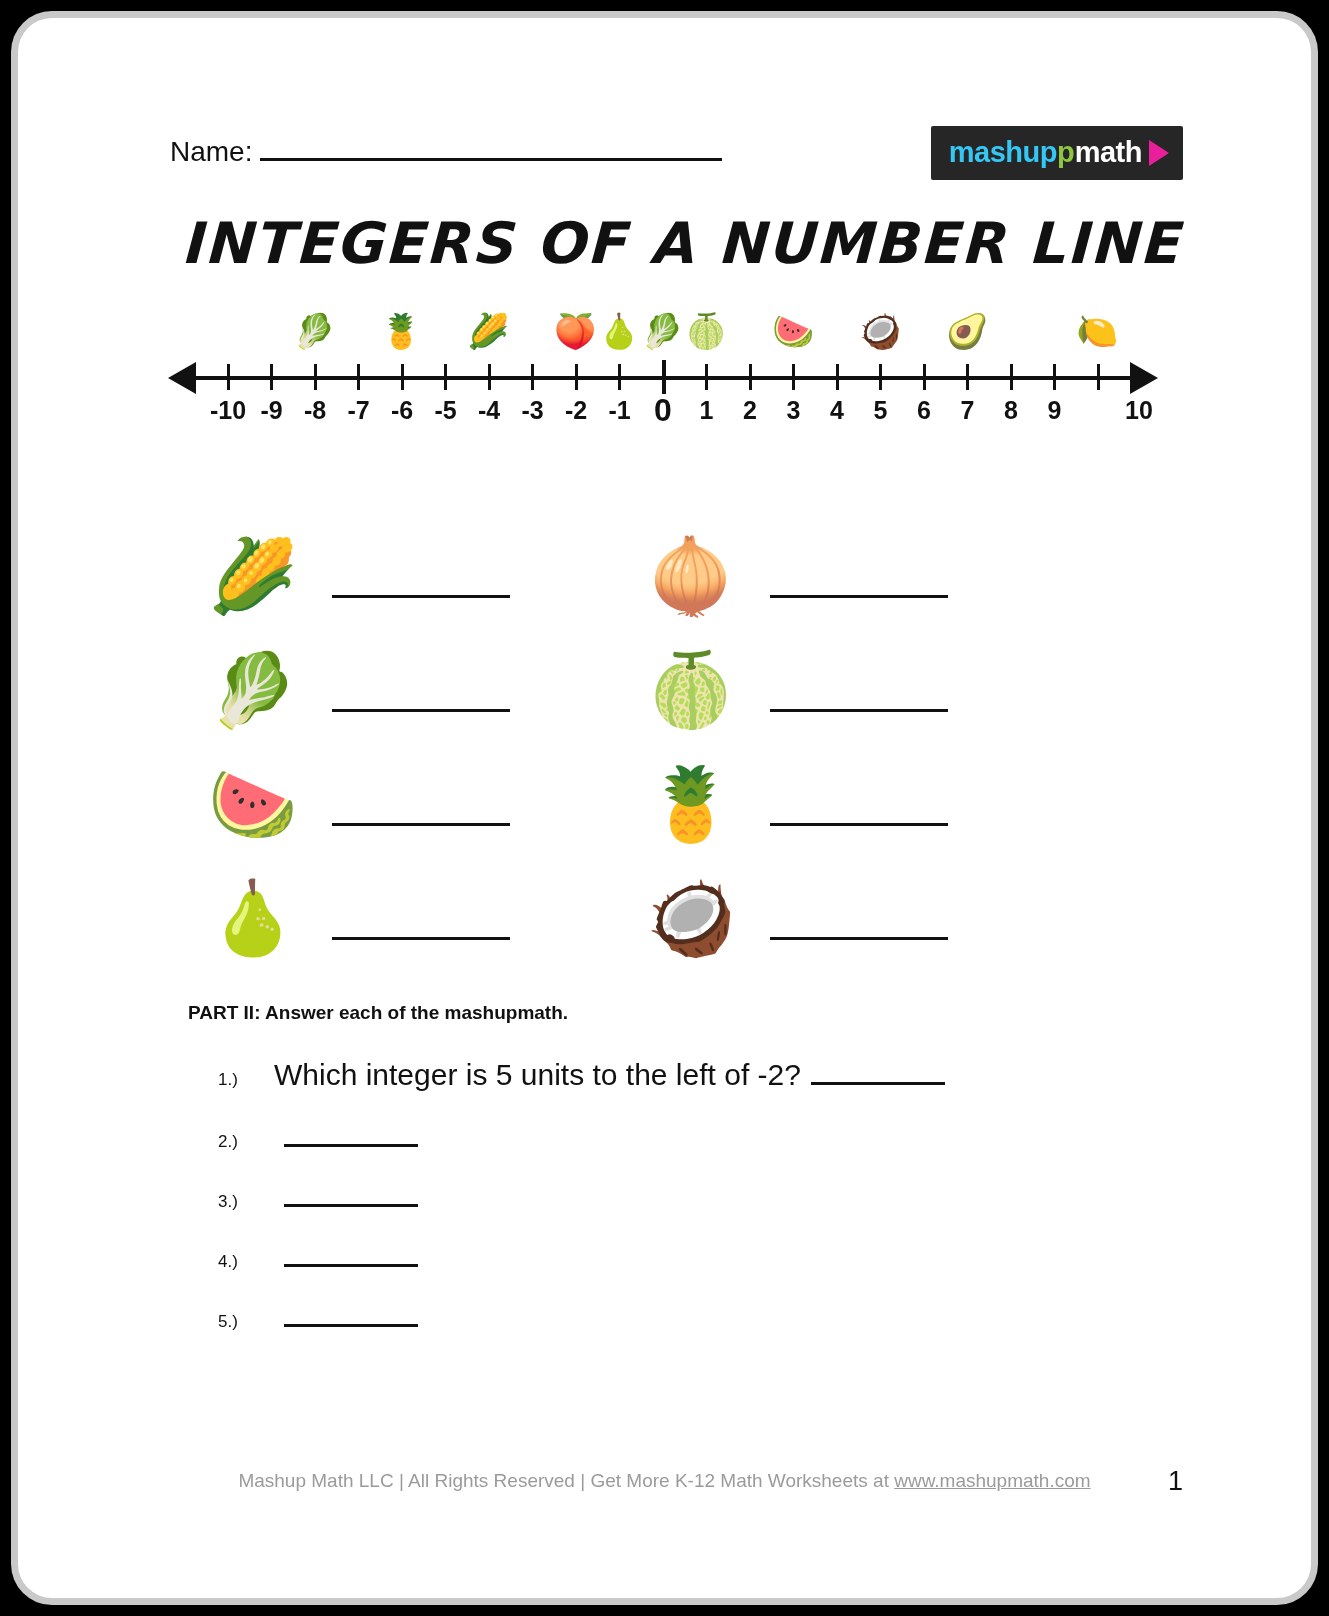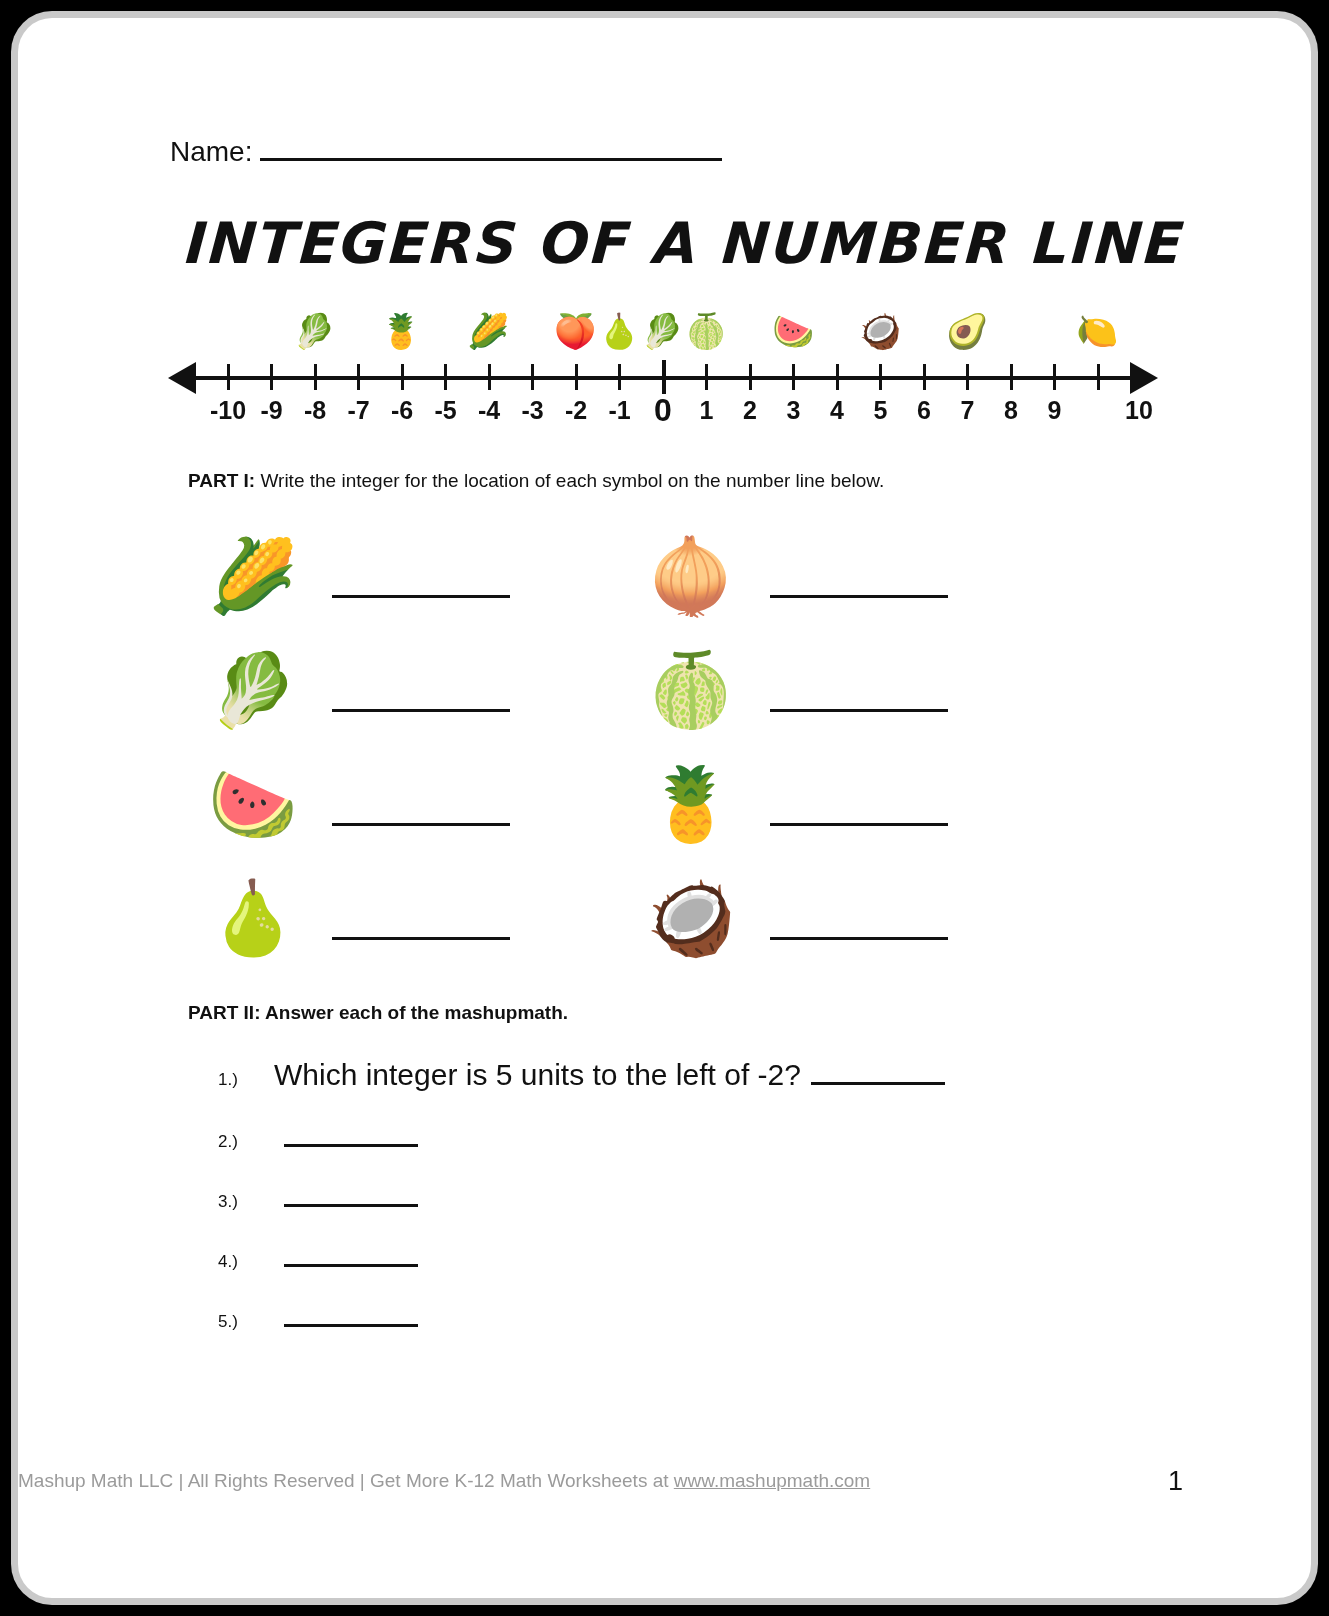--- a/index.html
+++ b/index.html
@@ -177,21 +177,21 @@
     border-bottom: 3px solid #111;
     height: 5px;
     margin-left: 10px;
   }
 
   
   .footer {
     position: absolute;
     left: 0; right: 0;
     top: 1452px;
-    text-align: left;
+    text-align: center;
     font-size: 19px;
     color: #9b9b9b;
   }
   .footer a { color: #9b9b9b; text-decoration: underline; }
   .pagenum {
     position: absolute;
     right: 128px; top: 1448px;
     font-size: 27px; color: #111;
   }
 </style>
@@ -199,20 +199,26 @@
 <body>
 
 <div class="page-frame">
   <div class="sheet">
 
     <div class="name-row">
       <span class="name-label">Name:</span>
       <span class="name-blank"></span>
     </div>
 
+    <div class="logo">
+      <span class="logo-mashup">mashup</span>
+      <span class="logo-p">p</span>
+      <span class="logo-math">math</span>
+      <span class="logo-tri"></span>
+    </div>
 
     <div class="title">INTEGERS OF A NUMBER LINE</div>
 
     <div class="numline">
       <div class="nl-axis"></div>
       <div class="nl-arrow-l"></div>
       <div class="nl-arrow-r"></div>
       <div id="nl-ticks">
           <div class="tick" style="left: 38.5px;"></div>
           <div class="tick-label" style="left: 40px;">-10</div>
@@ -265,23 +271,20 @@
           <div class="nl-icon" style="left: 431.5px;">🍐</div>
           <div class="nl-icon" style="left: 475px;">🥬</div>
           <div class="nl-icon" style="left: 518.5px;">🍈</div>
           <div class="nl-icon" style="left: 605.5px;">🍉</div>
           <div class="nl-icon" style="left: 692.5px;">🥥</div>
           <div class="nl-icon" style="left: 779.5px;">🥑</div>
           <div class="nl-icon" style="left: 910px;">🍋</div>
         </div>
     </div>
 
-    <div class="part1-head">
-      <b>PART I:</b><span> Write the integer for the location of each symbol on the number line below.</span>
-    </div>
 
     <div class="col col-left" id="col-left">
         <div class="q-row">
           <div class="q-icon">🌽</div>
           <div class="q-blank"></div>
         </div>
         <div class="q-row">
           <div class="q-icon">🥬</div>
           <div class="q-blank"></div>
         </div>

